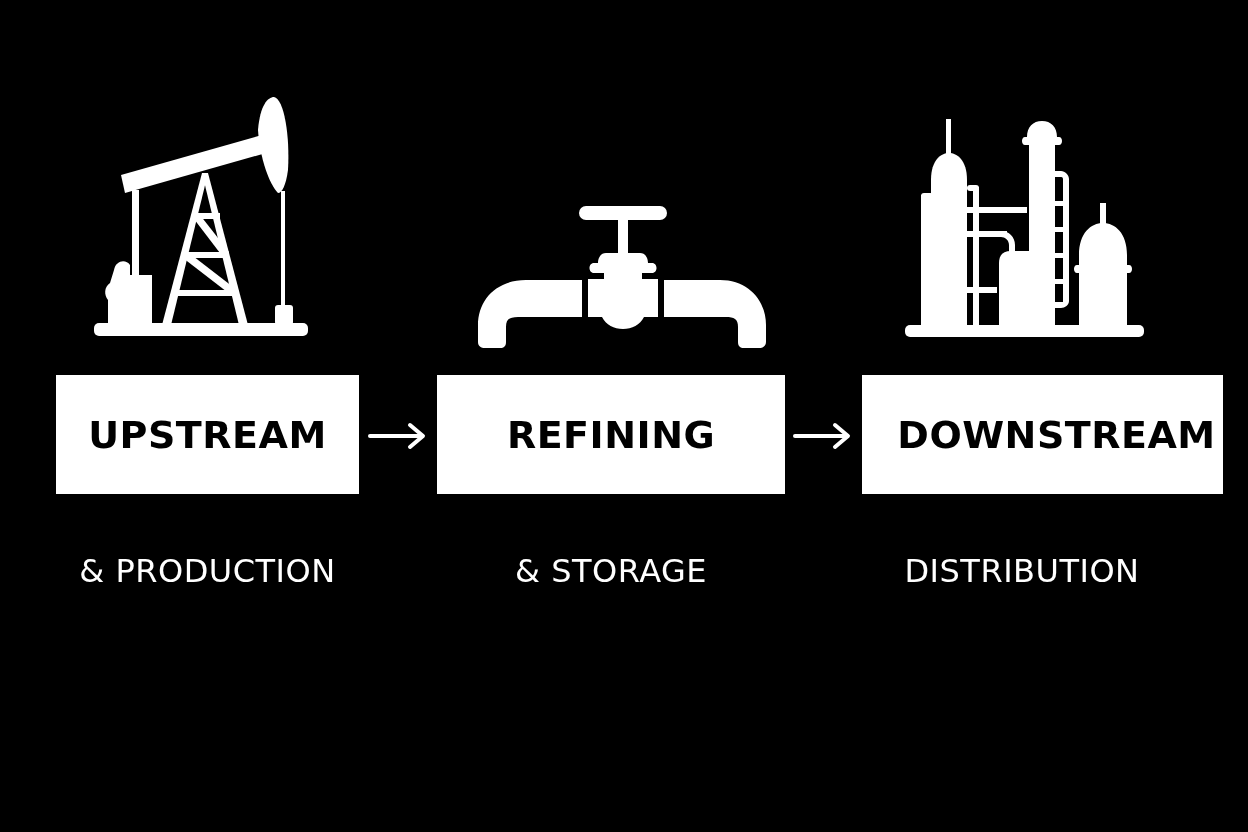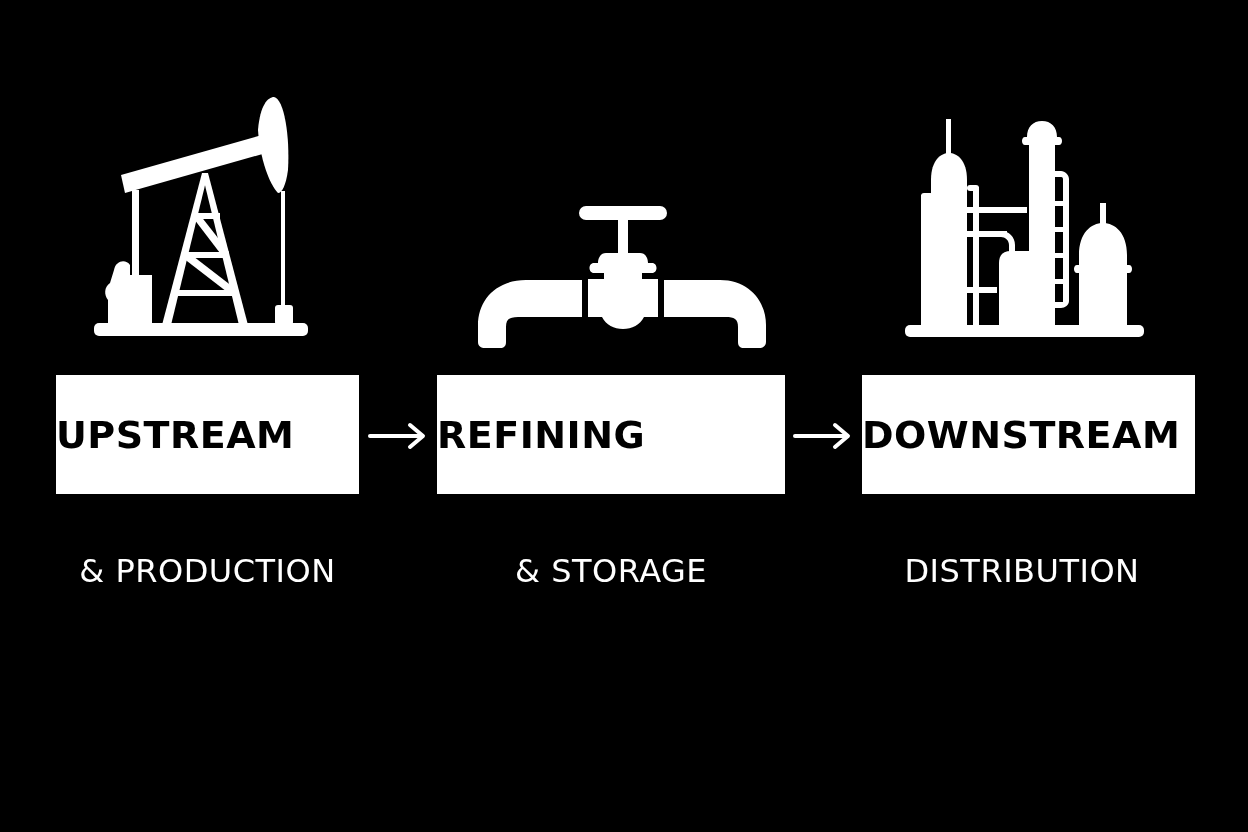--- a/index.html
+++ b/index.html
@@ -20,20 +20,21 @@
     }
     .icon svg { display: block; }
     .stage-box {
       position: absolute;
       top: 375px;
       height: 119px;
       background: #ffffff;
       color: #000000;
       display: flex;
       align-items: center;
+      justify-content: center;
       font-weight: bold;
       font-size: 38px;
       letter-spacing: 0.5px;
     }
     .stage-label { white-space: nowrap; }
     .arrow {
       position: absolute;
       top: 421px;
       width: 60px;
       height: 30px;
@@ -152,21 +153,21 @@
 
 <div class="stage-box" style="left:437px; width:348px;">
   <span class="stage-label">REFINING</span>
 </div>
 
 <svg class="arrow" style="left:793px;" viewBox="0 0 60 30">
   <line x1="2" y1="15" x2="54" y2="15" stroke="#fff" stroke-width="4" stroke-linecap="round"></line>
   <polyline points="42,4 55,15 42,26" fill="none" stroke="#fff" stroke-width="4" stroke-linecap="round" stroke-linejoin="round"></polyline>
 </svg>
 
-<div class="stage-box" style="left:862px; width:333px;">
+<div class="stage-box" style="left:862px; width:333px;padding-left:28px;">
   <span class="stage-label">DOWNSTREAM</span>
 </div>
 
 <div class="desc" style="left:56px; width:303px;">
   <div>&amp; PRODUCTION</div>
 </div>
 
 <div class="desc" style="left:437px; width:348px;">
   <div>&amp; STORAGE</div>
 </div>

